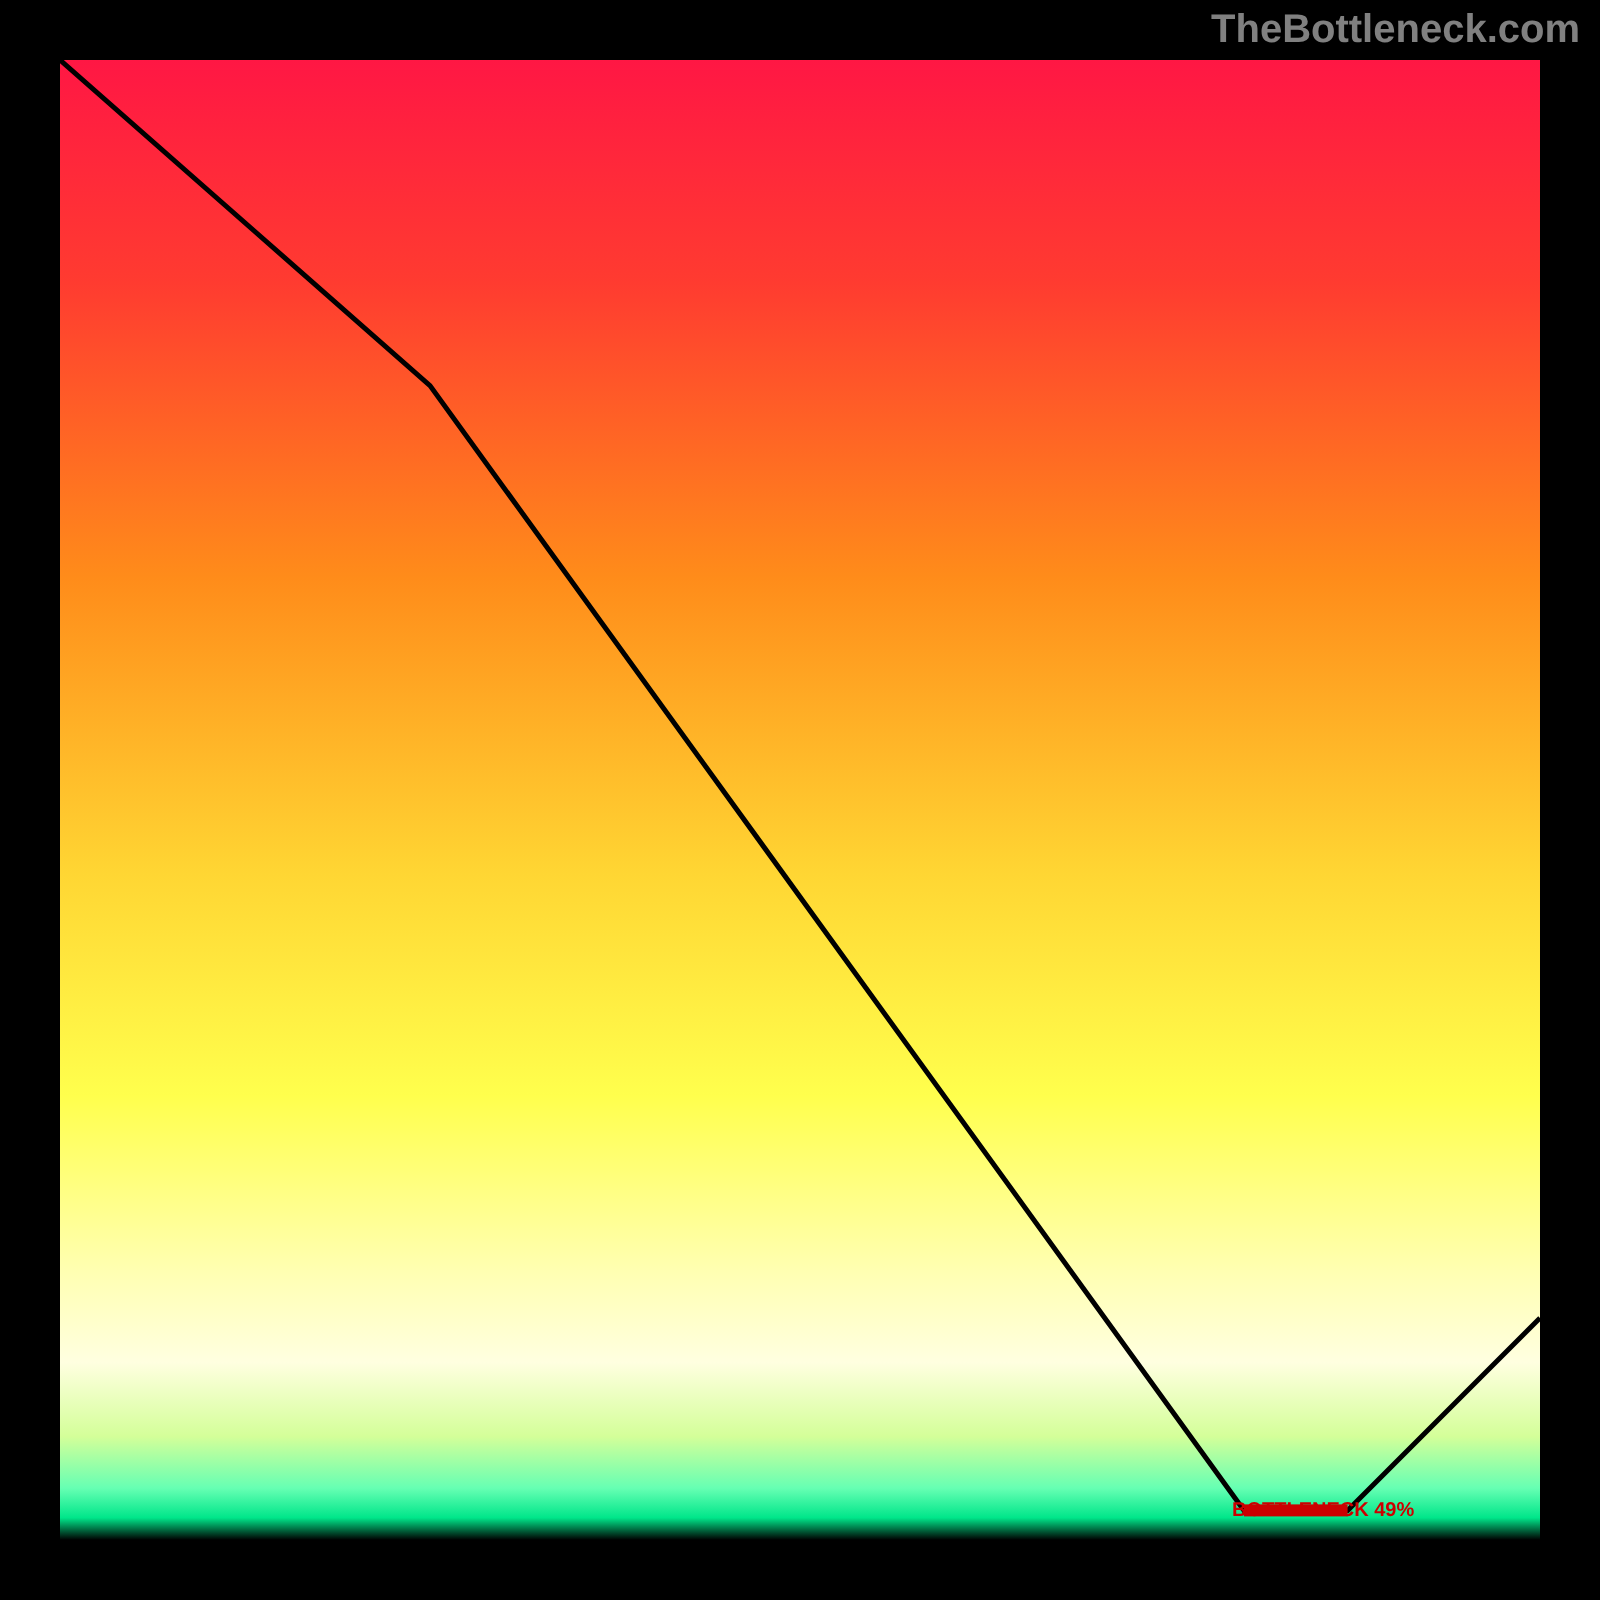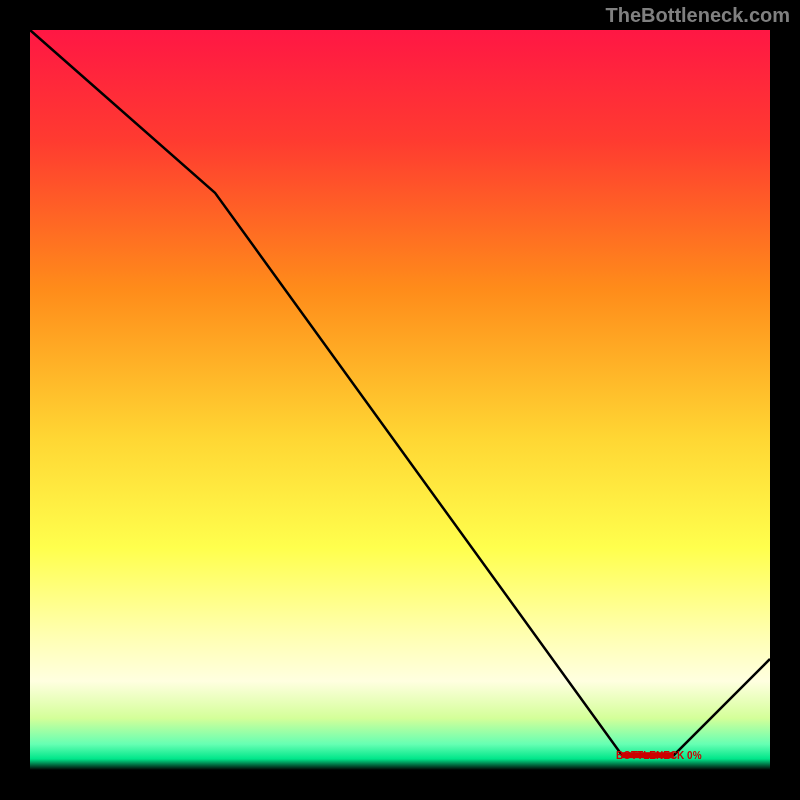--- a/index.html
+++ b/index.html
@@ -55,14 +55,14 @@
             <stop offset="98.5%" stop-color="#00e68a"></stop>
             <stop offset="100%" stop-color="#000000"></stop>
           </linearGradient>
       </defs>
       <rect x="0" y="0" width="740" height="740" fill="url(#bg-grad)"></rect>
       <path id="curve" d="M 0.0 0.0 L 185.0 162.8 L 592.0 725.2 L 643.8 725.2 L 740.0 629.0" stroke="#000000" stroke-width="2.5" fill="none"></path>
       <rect id="marker" x="592" y="722.2" width="51.799999999999955" height="6" fill="#cc0000"></rect>
     </svg>
   </div>
 
-  <div class="bottom-label" id="bottom-label" style="left: 616px; top: 750.2px;">BOTTLENECK 0%</div>
+  <div class="bottom-label" id="bottom-label" style="left: 616px; top: 750.2px;">BOTTLENECK 49%</div>
 </div>
 
 </body></html>

